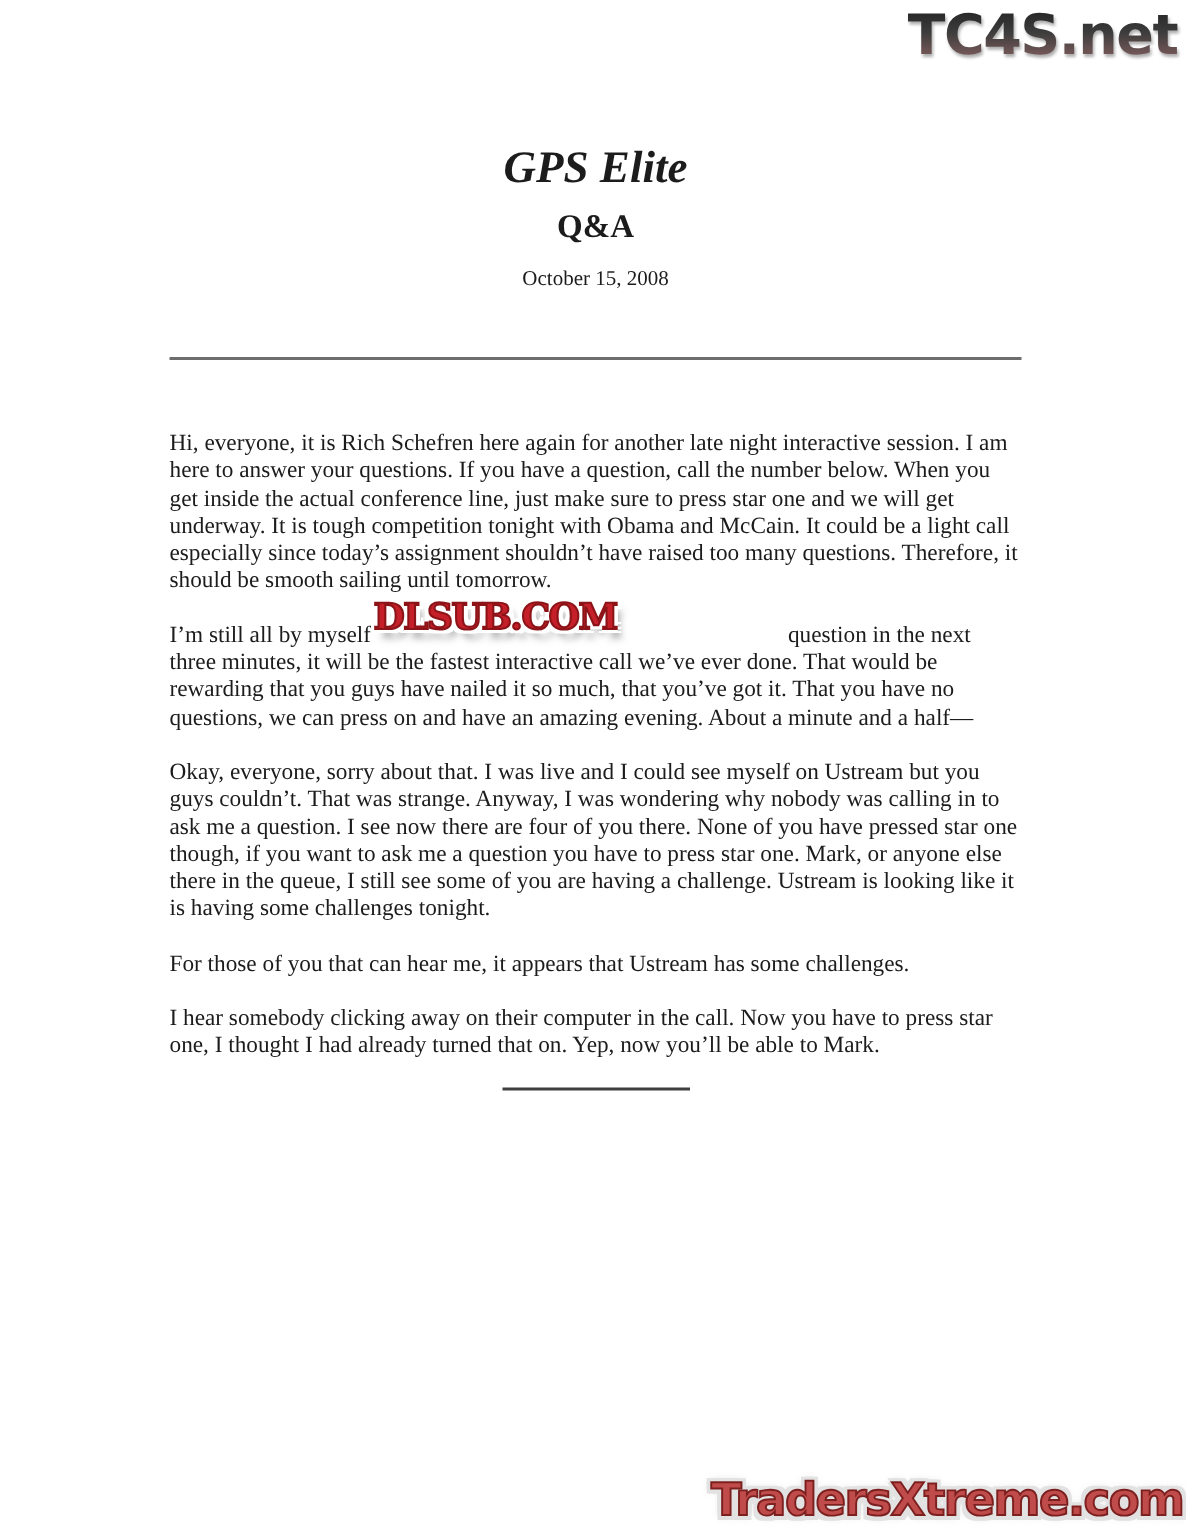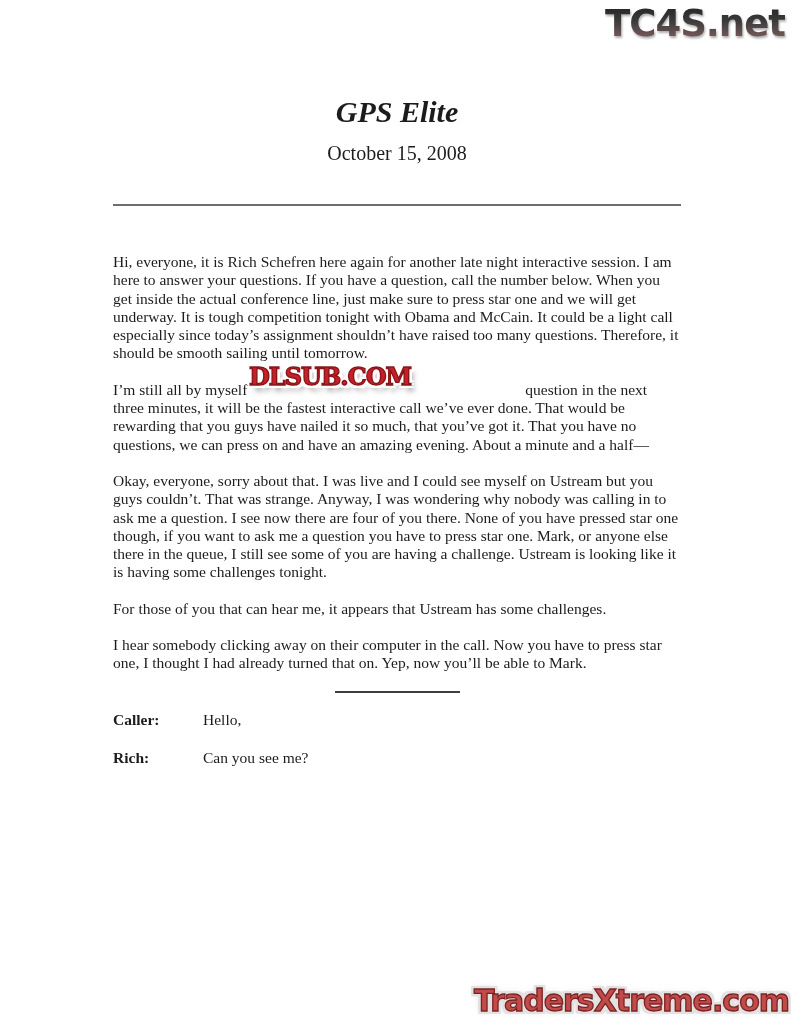--- a/index.html
+++ b/index.html
@@ -48,21 +48,21 @@
   .subtitle {
     margin-top: 7px;
     text-align: center;
     font-size: 22px;
     font-weight: bold;
     line-height: 27px;
   }
   .date {
     margin-top: 13px;
     text-align: center;
-    font-size: 20px;
+    font-size: 14px;
     line-height: 20px;
   }
   .rule {
     margin-top: 41px;
     border-top: 2px solid #6e6e6e;
     width: 100%;
     height: 0;
   }
   .body { margin-top: 47px; font-size: 15.5px; line-height: 18.3px; }
   .body p { margin: 0 0 18px 0; }
@@ -126,43 +126,34 @@
 </head>
 <body>
 
 <div class="page">
 
   <div class="tc4s">TC4S.net</div>
 
   <div class="content">
 
     <div class="title">GPS Elite</div>
+    <div class="subtitle">Q&amp;A</div>
     <div class="date">October 15, 2008</div>
 
     <div class="rule"></div>
 
     <div class="body">
       <p>Hi, everyone, it is Rich Schefren here again for another late night interactive session. I am here to answer your questions. If you have a question, call the number below. When you get inside the actual conference line, just make sure to press star one and we will get underway. It is tough competition tonight with Obama and McCain. It could be a light call especially since today’s assignment shouldn’t have raised too many questions. Therefore, it should be smooth sailing until tomorrow.</p>
 
       <p class="wm-para"><span>I’m still all by myself</span><span class="wm-gap"></span><span>question in the next three minutes, it will be the fastest interactive call we’ve ever done. That would be rewarding that you guys have nailed it so much, that you’ve got it. That you have no questions, we can press on and have an amazing evening. About a minute and a half—</span><span class="dlsub">DLSUB.COM</span></p>
 
       <p>Okay, everyone, sorry about that. I was live and I could see myself on Ustream but you guys couldn’t. That was strange. Anyway, I was wondering why nobody was calling in to ask me a question. I see now there are four of you there. None of you have pressed star one though, if you want to ask me a question you have to press star one. Mark, or anyone else there in the queue, I still see some of you are having a challenge. Ustream is looking like it is having some challenges tonight.</p>
       <p>For those of you that can hear me, it appears that Ustream has some challenges.</p>
       <p>I hear somebody clicking away on their computer in the call. Now you have to press star one, I thought I had already turned that on. Yep, now you’ll be able to Mark.</p>
 
       <div class="sep"></div>
 
-      <div class="dialogue">
-        <div class="dialogue-row">
-          <span class="speaker">Caller:</span>
-          <span class="line">Hello,</span>
-        </div>
-        <div class="dialogue-row">
-          <span class="speaker">Rich:</span>
-          <span class="line">Can you see me?</span>
-        </div>
-      </div>
     </div>
   </div>
 
   <div class="tx-logo">TradersXtreme.com</div>
 
 </div>
 
 </body></html>

